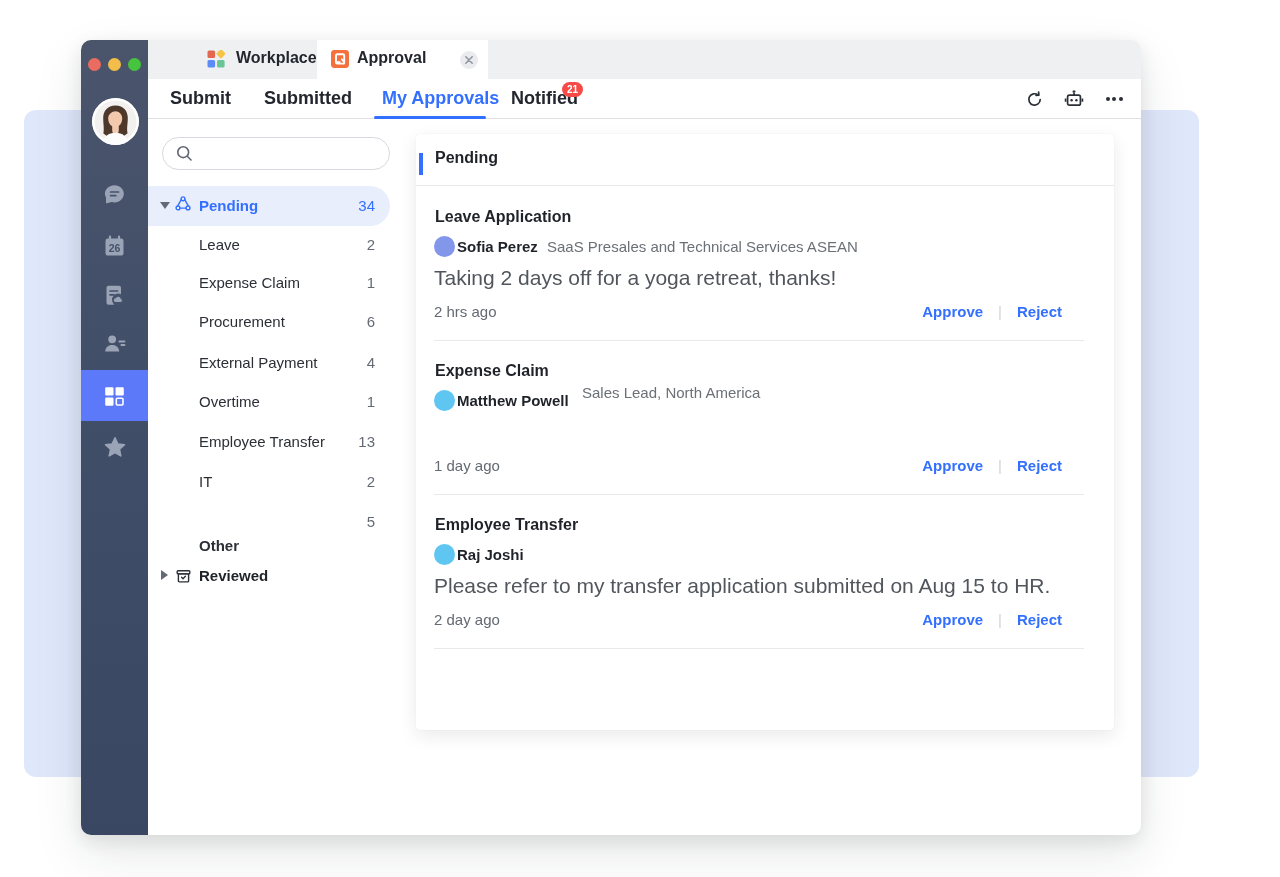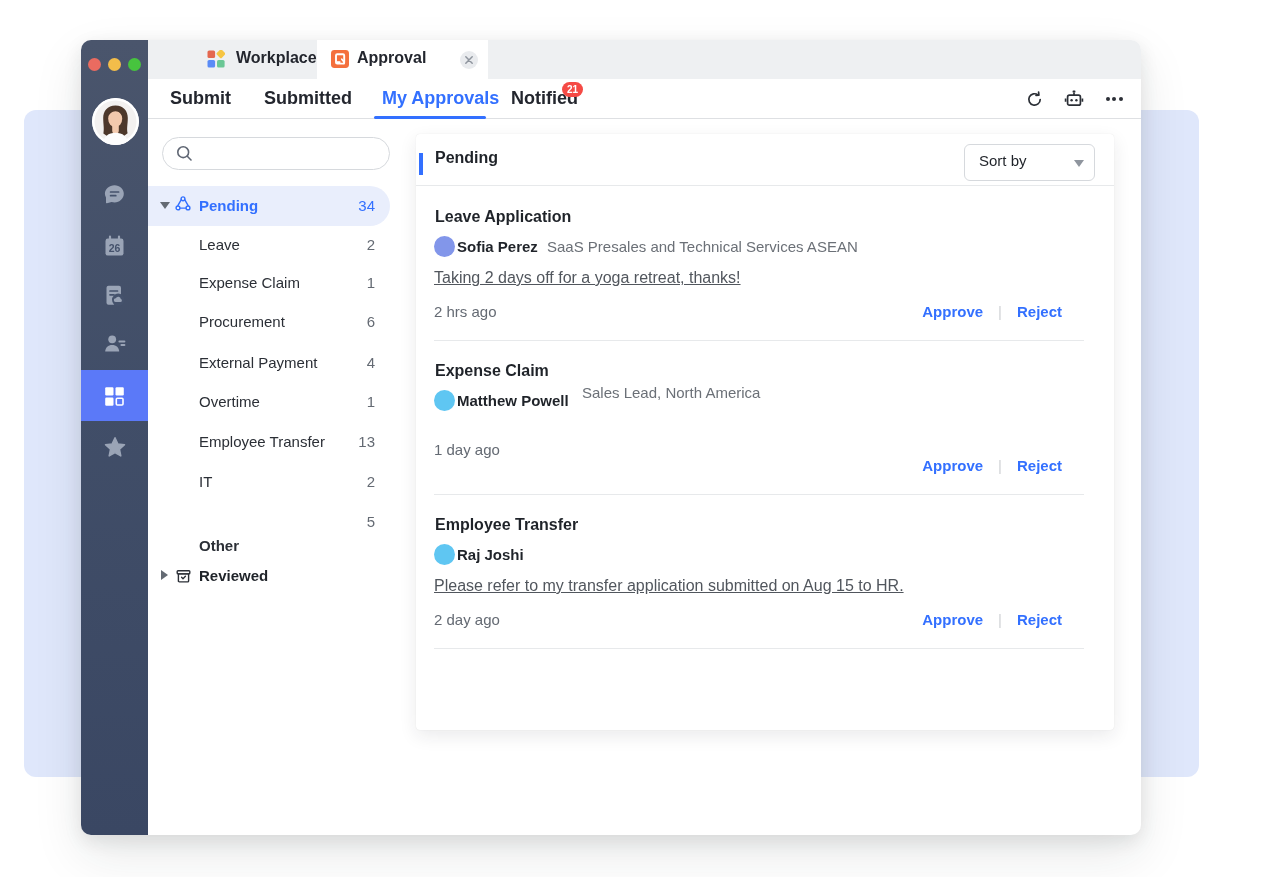--- a/index.html
+++ b/index.html
@@ -58,21 +58,21 @@
     background:#fff; border-radius:4px;
     box-shadow:0 0 1px rgba(31,35,41,.12), 0 6px 18px rgba(31,35,41,.09); }
   #cardhead { position:absolute; left:0; top:0; width:698px; height:52px;
     border-bottom:1px solid #e7e9eb; }
   #bluebar { position:absolute; left:3px; top:19px; width:4px; height:22px; background:#3370ff; }
   #sortby { position:absolute; left:548px; top:10px; width:131px; height:37px;
     border:1px solid #d6d9dd; border-radius:6px; }
   .ctitle { position:absolute; left:19px; font-size:16px; font-weight:700; color:#1f2329; }
   .cname  { position:absolute; left:41px; font-size:15px; font-weight:700; color:#1f2329; line-height:21px; }
   .cdept  { position:absolute; font-size:15px; color:#6b7077; line-height:21px; }
-  .cmsg   { position:absolute; left:18px; font-size:16px; color:#51565d; line-height:21px;text-decoration:underline; }
+  .cmsg   { position:absolute; left:18px; font-size:21px; color:#51565d; line-height:21px; }
   .ctime  { position:absolute; left:18px; font-size:15px; color:#646a73; line-height:21px; }
   .cava   { position:absolute; left:18px; width:21px; height:21px; border-radius:50%; }
   .actions { position:absolute; right:52px; font-size:15px; font-weight:700; color:#3370ff; line-height:21px; }
   .vsep { color:#d0d3d6; font-weight:400; padding:0 15px; }
   .divider { position:absolute; left:18px; width:650px; height:1px; background:#e7e9eb; }
 </style>
 </head>
 <body>
 <div id="backdrop"></div>
 <div id="window">
@@ -217,40 +217,36 @@
       <rect x="1.2" y="1.7" width="12.6" height="3.2" rx="0.8" stroke="#2b2f36" stroke-width="1.4"></rect>
       <path d="M2.4 4.9 h10.2 v7 a1 1 0 0 1 -1 1 h-8.2 a1 1 0 0 1 -1 -1 z" stroke="#2b2f36" stroke-width="1.4"></path>
       <path d="M5.6 8.3 l1.4 1.4 2.4 -2.4" stroke="#2b2f36" stroke-width="1.4" stroke-linecap="round" stroke-linejoin="round"></path>
     </svg>
     <div class="item" style="top:446px; font-weight:700; color:#1f2329;">Reviewed</div>
   </div>
   <div id="maincard">
     <div id="cardhead">
       <div id="bluebar"></div>
       <div class="ctitle" style="top:15px;">Pending</div>
-      <div id="sortby">
-          <span style="position:absolute;left:14px;top:7px;font-size:15px;color:#1f2329;">Sort by</span>
-        <span class="caret-down" style="position:absolute;right:10px;top:15px;border-top-color:#8f959e;"></span>
-        </div>
     </div>
 
     <div class="ctitle" style="top:74px;">Leave Application</div>
     <div class="cava" style="top:102px; background:#8296ea;"></div>
     <div class="cname" style="top:102px;">Sofia Perez</div>
     <div class="cdept" style="left:131px; top:102px;">SaaS Presales and Technical Services ASEAN</div>
     <div class="cmsg" style="top:133px;">Taking 2 days off for a yoga retreat, thanks!</div>
     <div class="ctime" style="top:167px;">2 hrs ago</div>
     <div class="actions" style="top:167px;"><span>Approve</span><span class="vsep">|</span><span>Reject</span></div>
     <div class="divider" style="top:206px;"></div>
 
     <div class="ctitle" style="top:228px;">Expense Claim</div>
     <div class="cava" style="top:256px; background:#5fc6f2;"></div>
     <div class="cname" style="top:256px;">Matthew Powell</div>
     <div class="cdept" style="left:166px; top:248px;">Sales Lead, North America</div>
-    <div class="ctime" style="top:305px;text-align:right;">1 day ago</div>
+    <div class="ctime" style="top:321px;text-align:right;">1 day ago</div>
     <div class="actions" style="top:321px;"><span>Approve</span><span class="vsep">|</span><span>Reject</span></div>
     <div class="divider" style="top:360px;"></div>
 
     <div class="ctitle" style="top:382px;">Employee Transfer</div>
     <div class="cava" style="top:410px; background:#5fc6f2;"></div>
     <div class="cname" style="top:410px;">Raj Joshi</div>
     <div class="cmsg" style="top:441px;">Please refer to my transfer application submitted on Aug 15 to HR.</div>
     <div class="ctime" style="top:475px;">2 day ago</div>
     <div class="actions" style="top:475px;"><span>Approve</span><span class="vsep">|</span><span>Reject</span></div>
     <div class="divider" style="top:514px;"></div>

